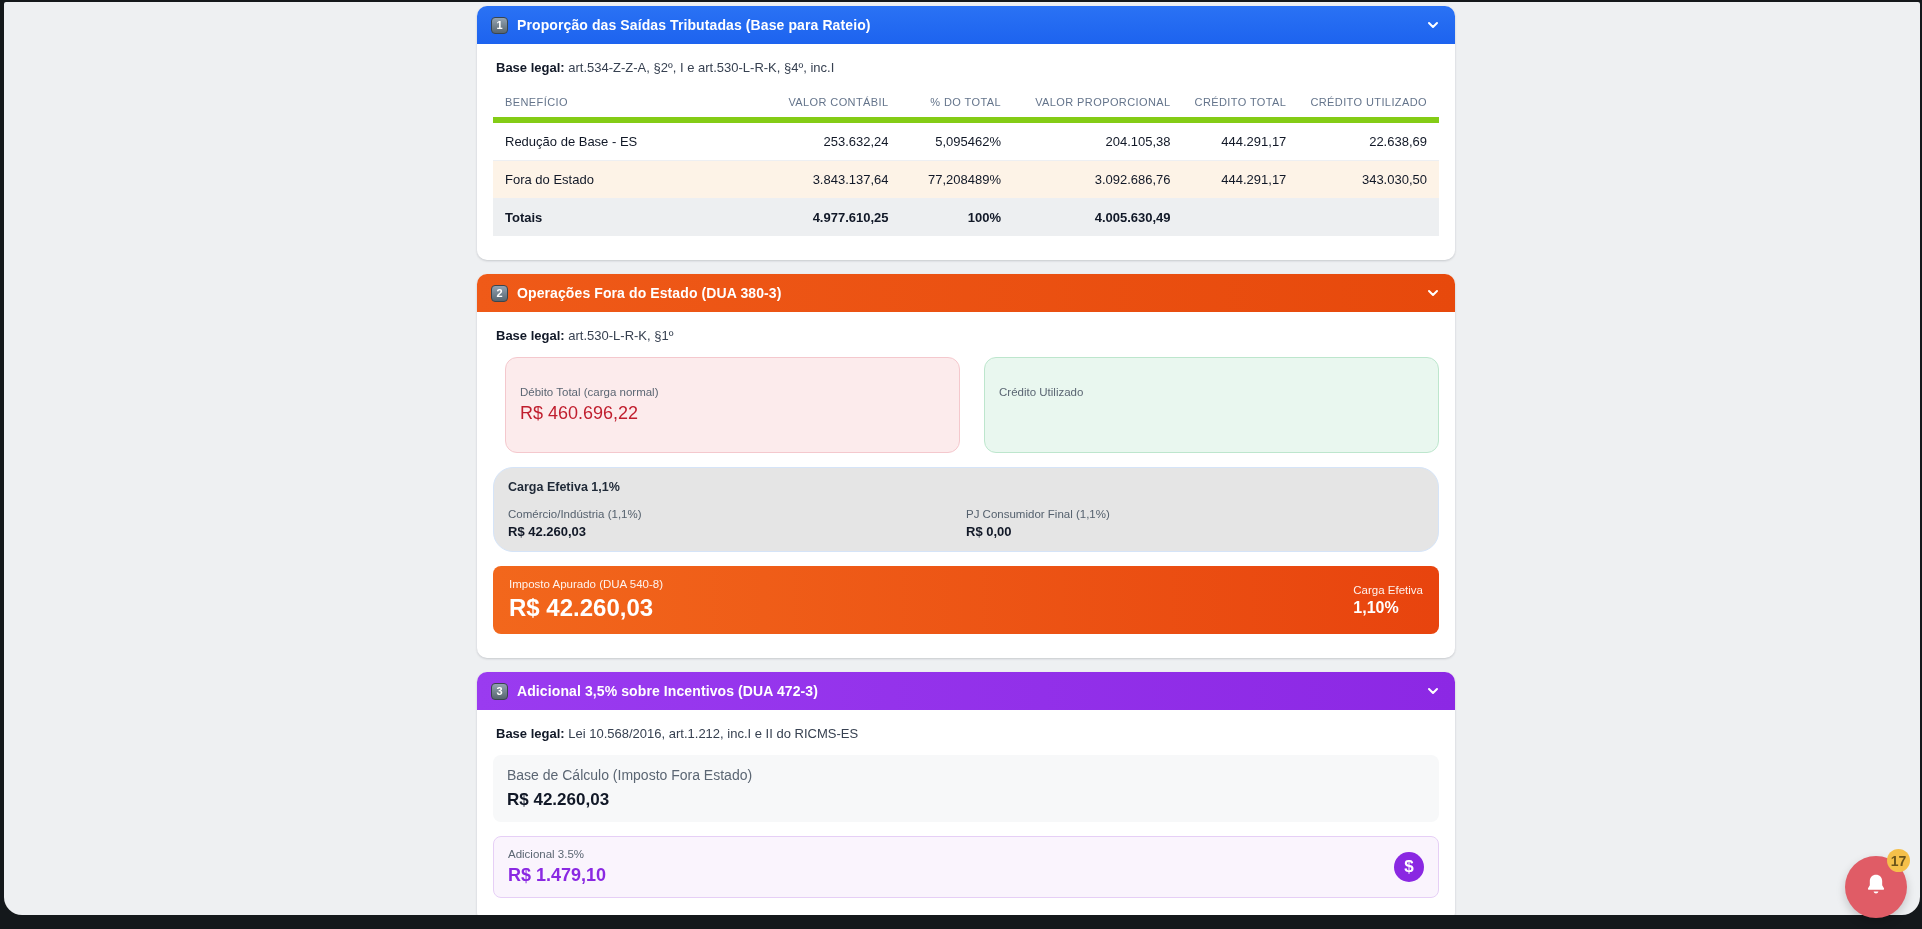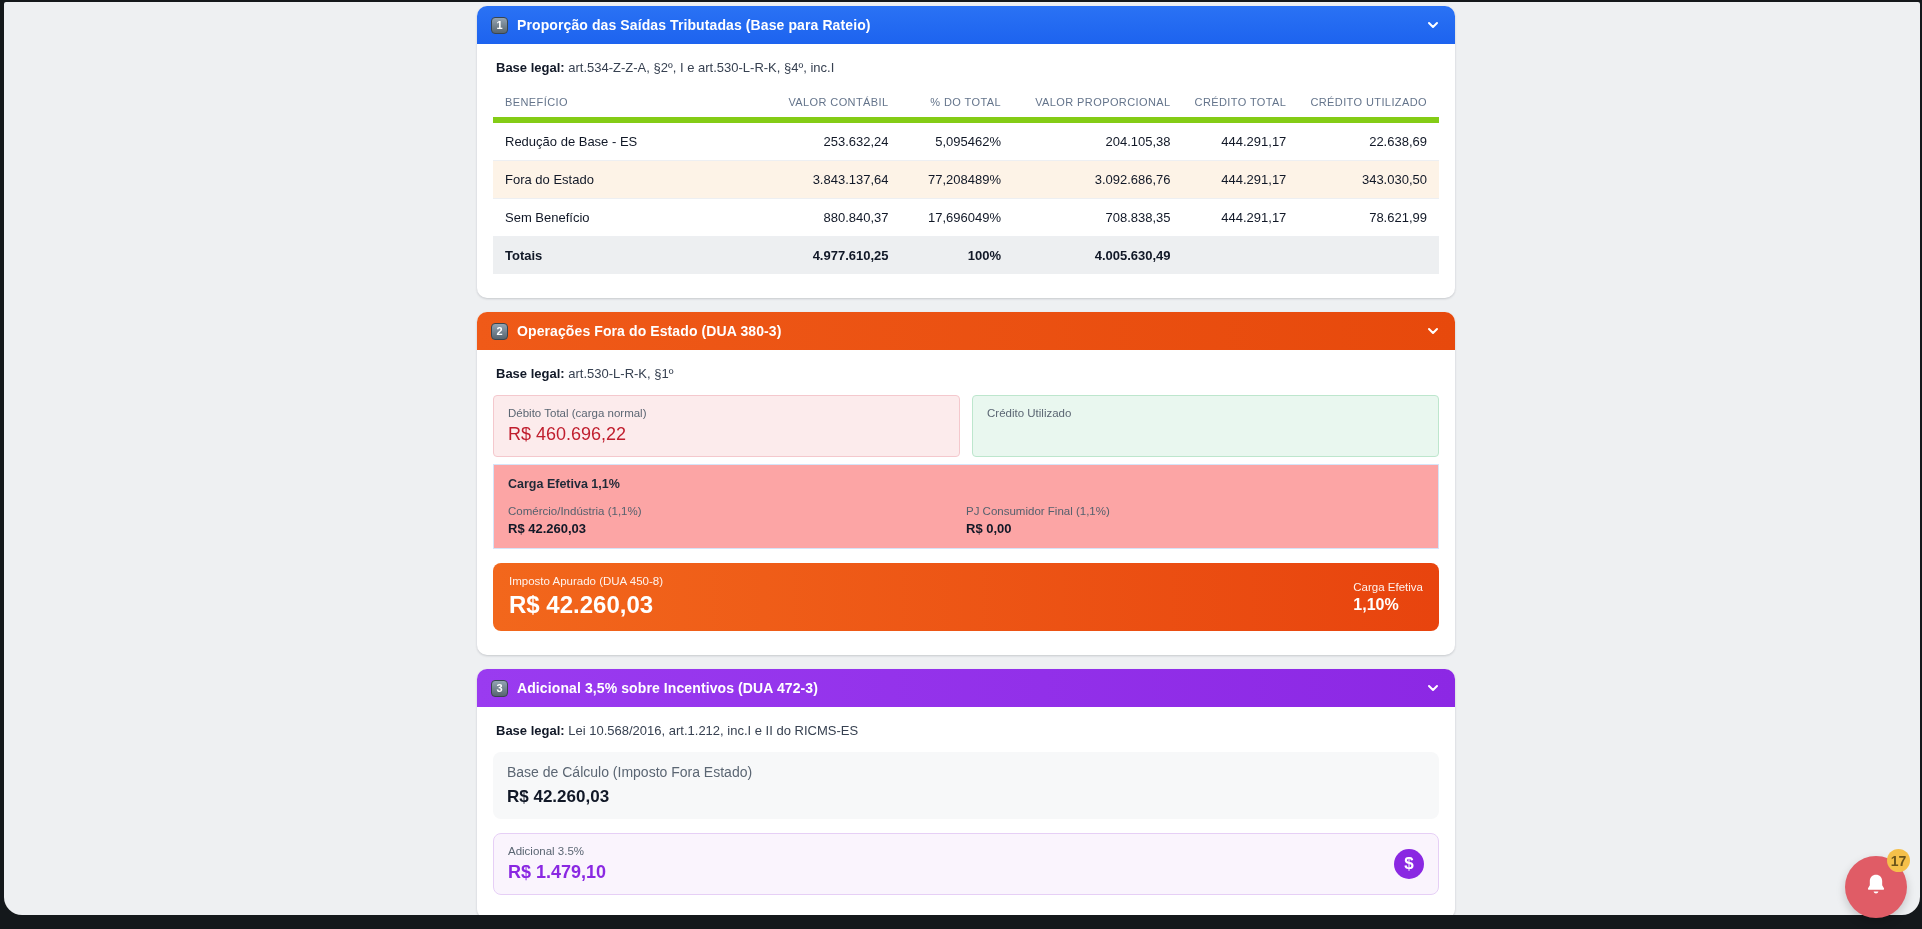--- a/index.html
+++ b/index.html
@@ -54,31 +54,31 @@
     border-bottom:1px solid #edeff2; white-space:nowrap;
   }
   table.t th:first-child, table.t td:first-child { text-align:left; }
   tr.hl td { background:#fdf3e7; }
   td.cu-blue   { color:#2563eb; }
   td.cu-orange { color:#f0502a; }
   tr.totals td { background:#edeff1; font-weight:700; border-bottom:none; }
 
   
   .duo-row { display:flex; gap:12px; margin-top:14px; }
-  .stat-card { flex:1; border-radius:4px; padding:11px 14px; }
+  .stat-card { flex:1; border-radius:12px; padding:28px 14px;margin-left:12px; }
   .stat-card.debit  { background:#fcebec; border:1px solid #f4c8cd; }
   .stat-card.credit { background:#e9f7ef; border:1px solid #bde6cd; }
   .stat-label { font-size:11.5px; color:#5b6673; margin-bottom:5px; }
   .stat-value { font-size:18px; font-weight:400; }
   .stat-card.debit  .stat-value { color:#c01e2e; }
   .stat-card.credit .stat-value { color:#1f9d52; }
 
   .carga-card {
-    margin-top:7px; background:#fca5a5; border:1px solid #d5e4f8;
-    border-radius:0; padding:12px 14px;
+    margin-top:14px; background:#e5e5e5; border:1px solid #d5e4f8;
+    border-radius:20px; padding:12px 14px;
   }
   .carga-title { font-size:12.5px; font-weight:700; color:#1f2937; margin-bottom:14px; }
   .carga-grid { display:flex; }
   .carga-col { width:50%; }
   .carga-label { font-size:11.5px; color:#55616e; margin-bottom:4px; }
   .carga-value { font-size:13px; font-weight:700; color:#111827; }
 
   .banner {
     margin-top:14px; border-radius:8px; padding:12px 16px;
     background:linear-gradient(90deg,#f2671c,#e8440e);
@@ -173,28 +173,20 @@
               <td class="cu-blue">22.638,69</td>
             </tr>
             <tr class="hl">
               <td>Fora do Estado</td>
               <td>3.843.137,64</td>
               <td>77,208489%</td>
               <td>3.092.686,76</td>
               <td>444.291,17</td>
               <td class="cu-orange">343.030,50</td>
             </tr>
-            <tr>
-              <td>Sem Benefício</td>
-              <td>880.840,37</td>
-              <td>17,696049%</td>
-              <td>708.838,35</td>
-              <td>444.291,17</td>
-              <td>78.621,99</td>
-            </tr>
             <tr class="totals">
               <td>Totais</td>
               <td>4.977.610,25</td>
               <td>100%</td>
               <td>4.005.630,49</td>
               <td></td>
               <td></td>
             </tr>
           </tbody>
         </table>
@@ -238,21 +230,21 @@
             </div>
             <div class="carga-col">
               <div class="carga-label">PJ Consumidor Final (1,1%)</div>
               <div class="carga-value">R$ 0,00</div>
             </div>
           </div>
         </div>
 
         <div class="banner">
           <div>
-            <div class="banner-label">Imposto Apurado (DUA 450-8)</div>
+            <div class="banner-label">Imposto Apurado (DUA 540-8)</div>
             <div class="banner-value">R$ 42.260,03</div>
           </div>
           <div class="banner-right">
             <div class="banner-label">Carga Efetiva</div>
             <div class="banner-right-value">1,10%</div>
           </div>
         </div>
       </div>
     </div>
 

